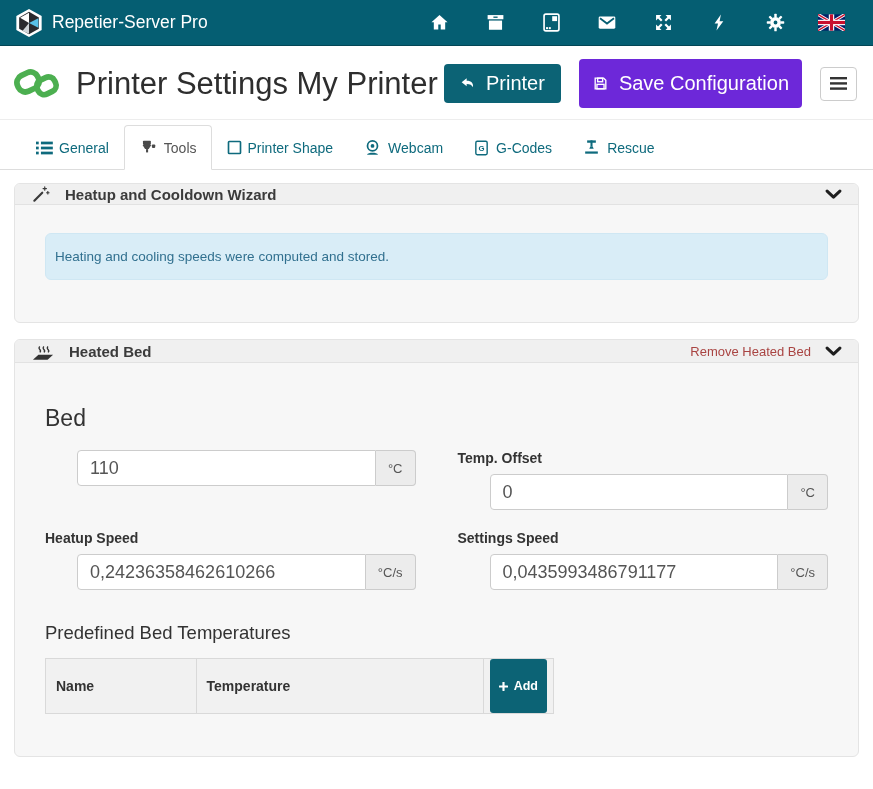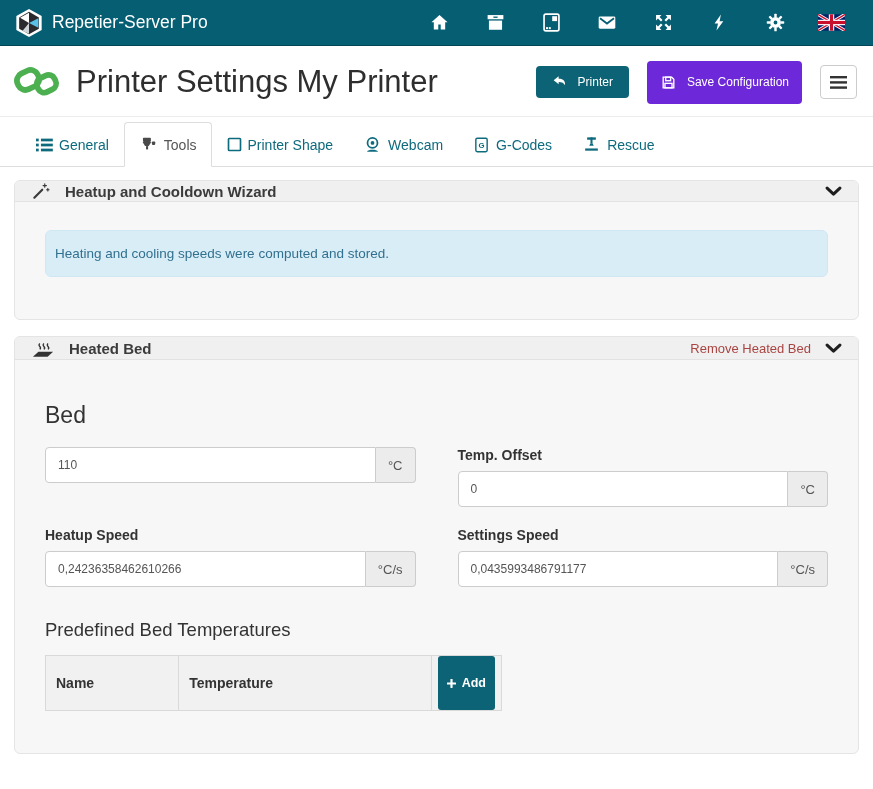--- a/index.html
+++ b/index.html
@@ -12,21 +12,21 @@
   .brand { display:flex; align-items:center; gap:8px; cursor:pointer; }
   .brand-text { color:#fff; font-size:17.5px; font-weight:500; }
   .nav-icons { margin-left:auto; display:flex; align-items:center; }
   .nav-icon-btn { width:56px; display:flex; justify-content:center; align-items:center; cursor:pointer; }
 
   
   .page-header { display:flex; align-items:center; padding:13px 16px 11px 14px; border-bottom:1px solid #ededed; }
   .page-title { font-size:31px; font-weight:500; color:#2e2e2e; margin-left:16px; white-space:nowrap; }
   .header-buttons { margin-left:auto; display:flex; align-items:center; gap:18px; }
   .btn { display:inline-flex; align-items:center; gap:10px; border:none; border-radius:4px;
-         font-family:inherit; font-size:12px; color:#fff; padding:8px 16px; cursor:pointer; }
+         font-family:inherit; font-size:20px; color:#fff; padding:8px 16px; cursor:pointer; }
   .btn-teal { background:#0c6375; }
   .btn-green { background:#6d28d9; padding:13px 13px; }
   .btn-menu { width:37px; height:34px; background:#fff; border:1px solid #ccc; border-radius:4px;
               display:flex; align-items:center; justify-content:center; cursor:pointer; }
 
   
   .tabs { display:flex; padding-left:21px; border-bottom:1px solid #ddd; margin-top:5px; }
   .tab { display:flex; align-items:center; gap:6px; padding:12px 14px; font-size:14px;
          color:#0e6a7d; cursor:pointer; margin-bottom:-1px; border:1px solid transparent;
          border-radius:4px 4px 0 0; }
@@ -46,26 +46,26 @@
   .alert-info { background:#d9edf7; border:1px solid #cfe7f3; color:#31708f; border-radius:6px;
                 padding:15px 9px; font-size:13.5px; }
 
   .bed-body { padding:0 30px 42px; }
   .section-title { font-size:23px; font-weight:500; color:#333; margin:42px 0 18px; }
 
   .form-grid { display:grid; grid-template-columns:1fr 1fr; column-gap:42px; row-gap:20px; }
   .form-group label { display:block; font-size:14px; font-weight:bold; color:#333; margin-bottom:8px; }
   .input-group { display:flex; }
   .input-group input { flex:1; min-width:0; height:36px; border:1px solid #ccc; border-radius:4px 0 0 4px;
-                       padding:0 12px; font-family:inherit; font-size:12px; color:#555; background:#fff; }
+                       padding:0 12px; font-family:inherit; font-size:18px; color:#555; background:#fff;margin-left:32px; }
   .addon { display:flex; align-items:center; padding:0 12px; background:#ececec; border:1px solid #ccc;
            border-left:0; border-radius:0 4px 4px 0; font-size:13px; color:#555; }
 
   .table-title { font-size:18.5px; font-weight:500; color:#333; margin:32px 0 14px; }
-  table.temp-table { border-collapse:collapse; width:457px; background:#f1f1f1; }
+  table.temp-table { border-collapse:collapse; width:509px; background:#f1f1f1; }
   .temp-table th { border:1px solid #d9d9d9; text-align:left; font-size:14px; color:#333;
                    padding:0 10px; height:37px; font-weight:bold; }
   .temp-table th.col-name { width:155px; }
   .temp-table th.col-temp { width:296px; }
   .temp-table th.col-add { width:70px; padding:0 6px; }
   .btn-add { display:inline-flex; align-items:center; gap:6px; background:#0c6375; color:#fff;
              border:none; border-radius:3px; font-family:inherit; font-size:12.5px; font-weight:bold;
              padding:20px 9px; cursor:pointer; }
 </style>
 </head>

